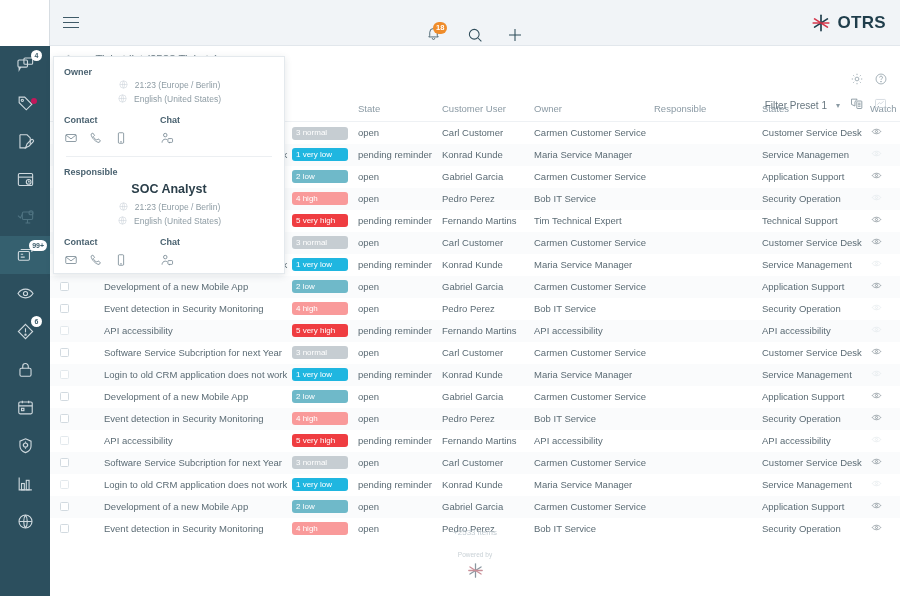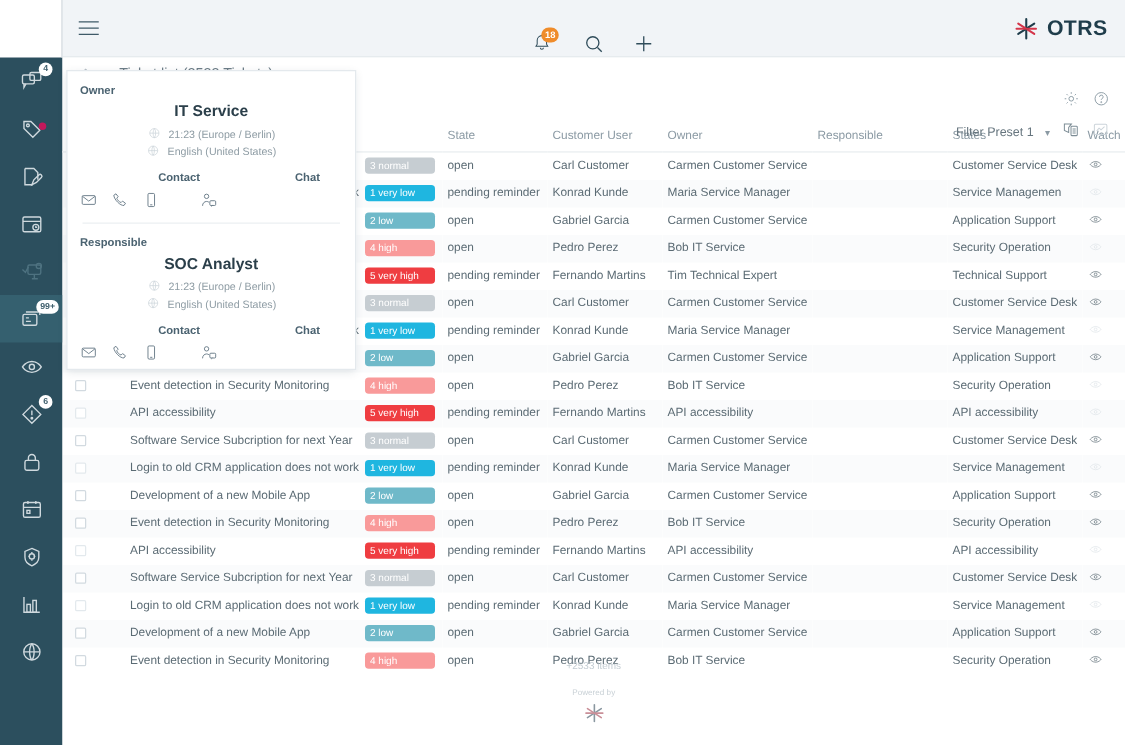--- a/index.html
+++ b/index.html
@@ -198,21 +198,21 @@
     font-size: 12.5px; font-weight: bold; color: #2b3f4a;
     text-align: center; margin: 5px 0 5px 0;
   }
   .meta-line {
     display: flex; align-items: center; justify-content: center;
     gap: 6px; font-size: 8.5px; color: #8e9ca4; margin-bottom: 3px;
   }
   .meta-line svg { width: 11px; height: 11px; flex: 0 0 auto; }
   .meta-line svg * { stroke: #c9d2d8; fill: none; stroke-width: 1.2; }
   .cc-row { display: flex; margin-top: 11px; }
-  .cc-col { width: 96px; text-align: right; }
+  .cc-col { width: 96px; }
   .cc-title { font-size: 9px; font-weight: bold; color: #4a6270; margin-bottom: 6px; }
   .cc-icons { display: flex; gap: 11px; }
   .cc-icons svg { width: 14px; height: 14px; }
   .cc-icons svg * { stroke: #5f7280; fill: none; stroke-width: 1.2; }
   .divider { height: 1px; background: #eceff2; margin: 11px 2px 10px 2px; }
 </style>
 </head>
 <body>
 
 <div id="app">
@@ -788,21 +788,20 @@
         </svg>
       </div>
     </div>
   </div>
 
   <div class="popup">
     <div class="popup-body">
 
       <div>
         <div class="sec-label">Owner</div>
-        <div class="person-name">IT Service</div>
         <div class="meta-line">
           <svg viewBox="0 0 24 24">
             <circle cx="12" cy="12" r="8"></circle>
               <path d="M4 12h16M12 4c3 3.2 3 12.8 0 16M12 4c-3 3.2-3 12.8 0 16"></path>
           </svg>
           <span>21:23 (Europe / Berlin)</span>
         </div>
         <div class="meta-line">
           <svg viewBox="0 0 24 24">
             <circle cx="12" cy="12" r="8"></circle>

